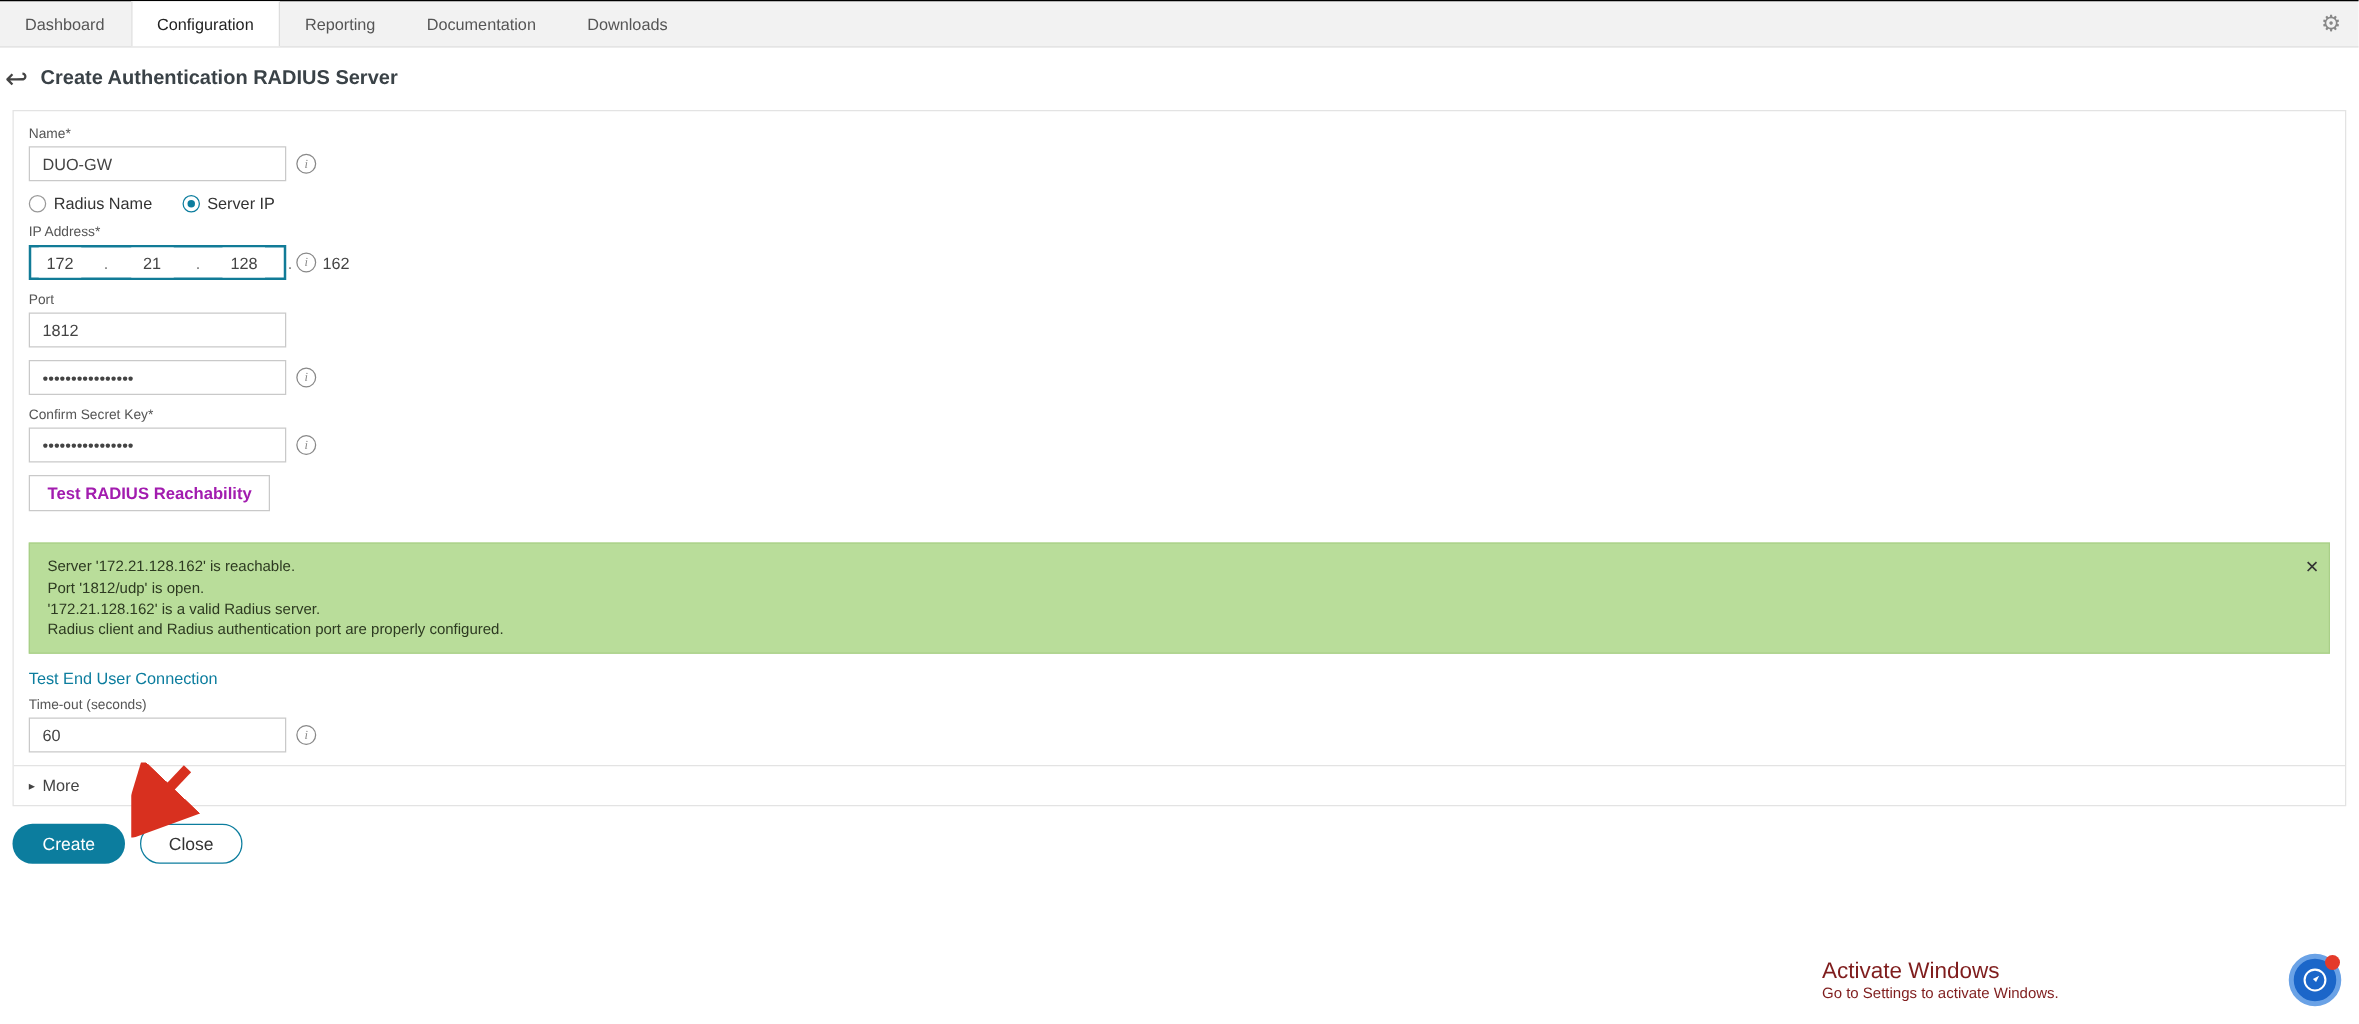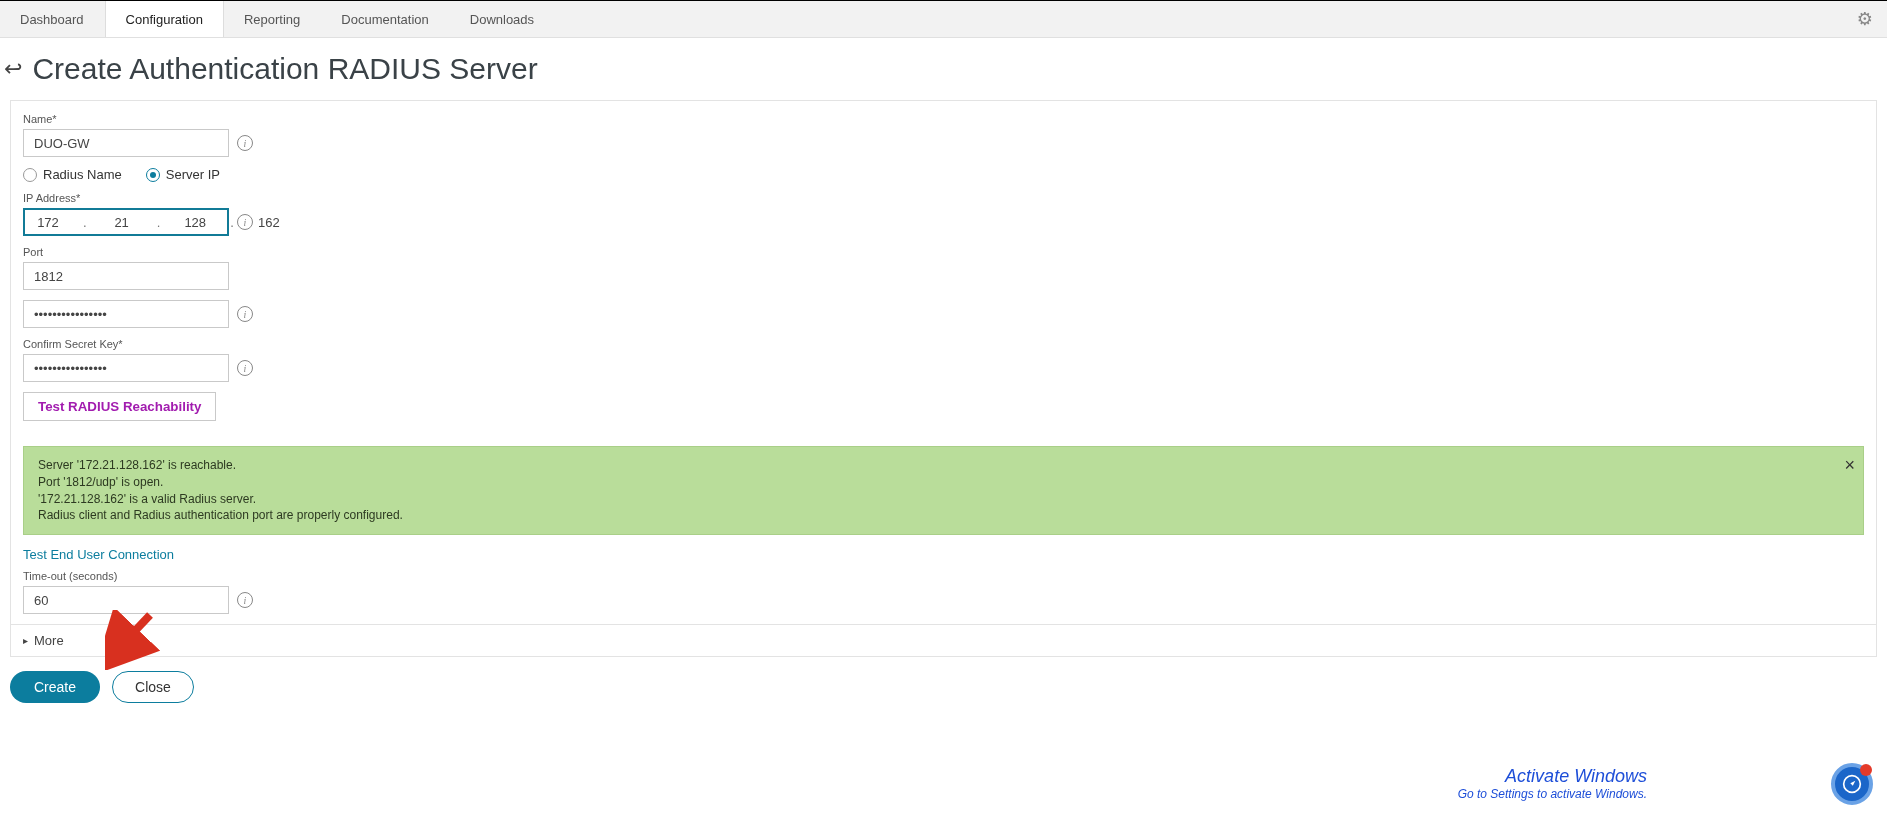--- a/index.html
+++ b/index.html
@@ -54,22 +54,22 @@
     gap: 10px;
     padding: 14px 6px 14px 4px;
   }
   .back-arrow {
     font-size: 22px; color: #444;
     cursor: pointer;
     line-height: 1;
   }
   .titlebar h1 {
     margin: 0;
-    font-weight: 400;
-    font-size: 30px;
+    font-weight: 700;
+    font-size: 16px;
     color: #3a4247;
   }
 
   
   .panel {
     margin: 0 10px;
     border: 1px solid #e3e3e3;
     padding: 12px 12px 0 12px;
     position: relative;
   }
@@ -178,21 +178,21 @@
   .btn-secondary {
     background: #fff; color: #333;
     border: 1.5px solid #0c7d9e; border-radius: 18px;
     padding: 7px 22px; font-size: 14px;
     cursor: pointer;
   }
 
   
   .watermark {
     position: absolute; right: 240px; bottom: 18px;
-    color: #1d4ed8; text-align: right; pointer-events: none; font-style: italic;
+    color: #7f1d1d; text-align: left; pointer-events: none;
   }
   .watermark .l1 { font-size: 18px; }
   .watermark .l2 { font-size: 12px; }
 
   .fab {
     position: absolute; right: 14px; bottom: 14px;
     width: 42px; height: 42px; border-radius: 50%;
     background: #1b66c9; display: flex;
     align-items: center; justify-content: center;
     border: 4px solid #6aa2e6;

